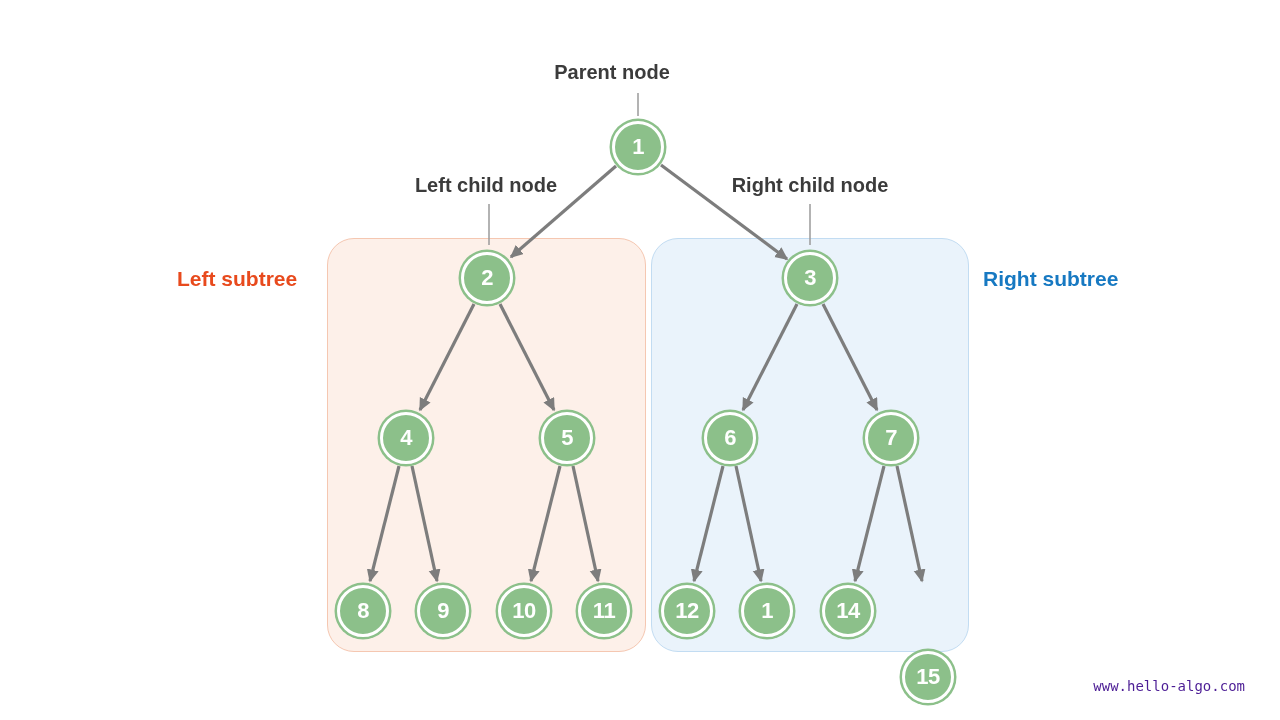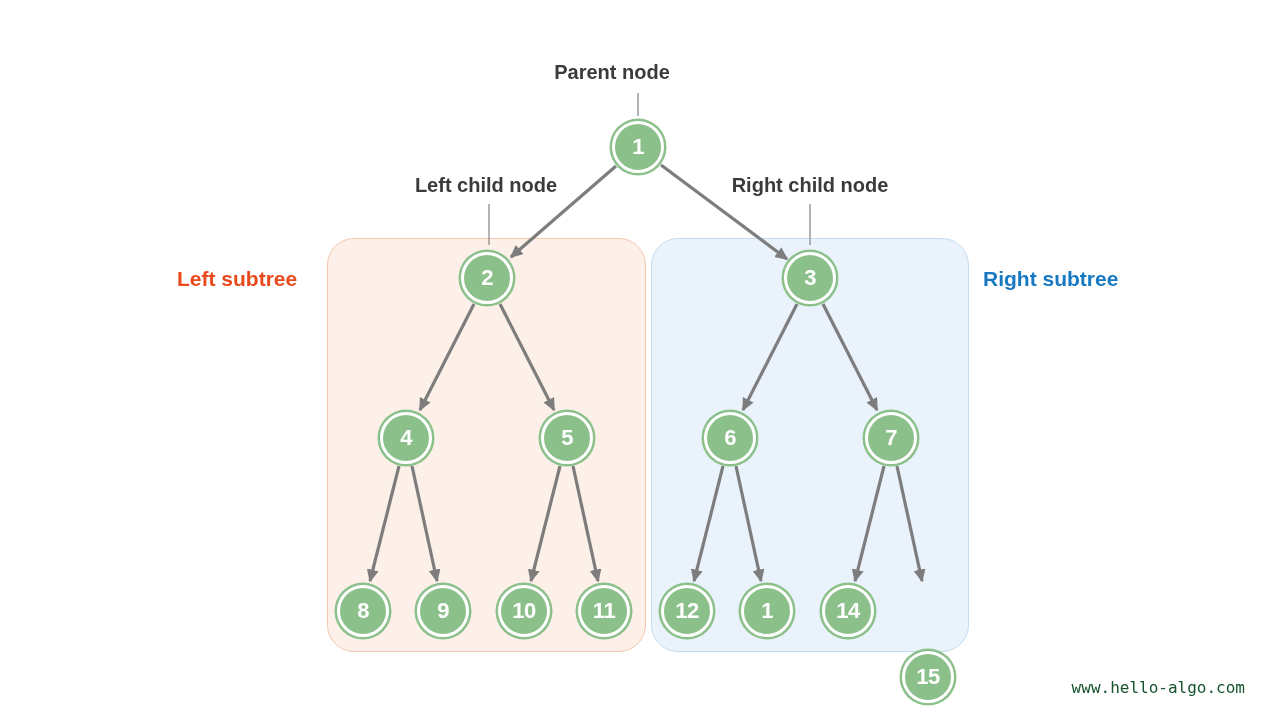--- a/index.html
+++ b/index.html
@@ -34,22 +34,22 @@
   .title { left:178px; top:57px; font-size:25px; color:#4f9d57; }
   .annot { font-size:20px; color:#3b3b3b; transform:translateX(-50%); }
   .annot.parent { left:612px; top:61px; }
   .annot.leftchild { left:486px; top:174px; }
   .annot.rightchild { left:810px; top:174px; }
   .subtree-lbl { font-size:21px;text-align:center; }
   .subtree-lbl.left { left:177px; top:267px; color:#e84a1d; }
   .subtree-lbl.right { left:983px; top:267px; color:#1779c2; }
   .watermark {
     position:absolute; right:35px; top:678px;
-    font-family:"DejaVu Sans Mono", monospace; font-size:16px;
-    font-weight:400; color:#14532d;
+    font-family:"DejaVu Sans Mono", monospace; font-size:14px;
+    font-weight:400; color:#4c1d95;
   }
 </style>
 </head>
 <body>
 
 <div class="stage">
 
   <div class="subtree-box left"></div>
   <div class="subtree-box right"></div>
 

